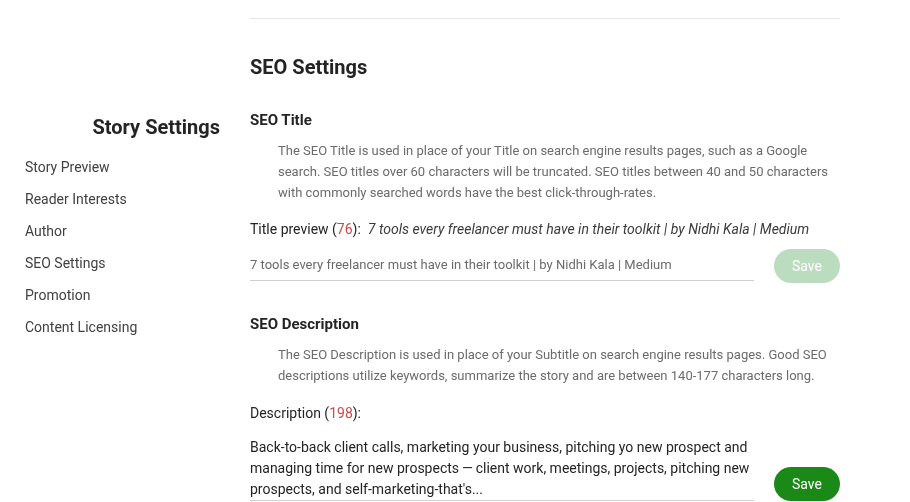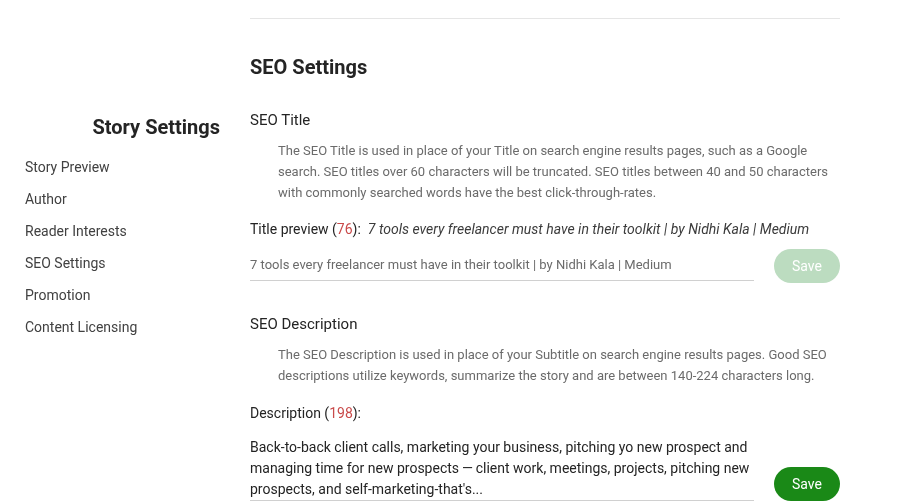--- a/index.html
+++ b/index.html
@@ -42,21 +42,21 @@
       margin: 18px 0 36px 0;
     }
     .section-title {
       font-size: 20px;
       font-weight: 700;
       color: #242424;
       margin-bottom: 32px;
     }
     .field-label {
       font-size: 15px;
-      font-weight: 400;
+      font-weight: 700;
       color: #242424;
       margin-bottom: 12px;
     }
     .help-text {
       font-size: 13px;
       color: #6b6b6b;
       line-height: 1.6;
       margin-bottom: 18px;
       margin-left: 28px;
     }
@@ -112,22 +112,22 @@
     .save-btn.active { background: #1a8917; }
     .desc-row { align-items: flex-end; }
   </style>
 </head>
 <body>
 
 <div class="container">
   <aside class="sidebar">
     <h2>Story Settings</h2>
     <div class="sidebar-item">Story Preview</div>
+    <div class="sidebar-item">Reader Interests</div>
     <div class="sidebar-item">Author</div>
-    <div class="sidebar-item">Reader Interests</div>
     <div class="sidebar-item">SEO Settings</div>
     <div class="sidebar-item">Promotion</div>
     <div class="sidebar-item">Content Licensing</div>
   </aside>
 
   <main class="main">
     <hr class="divider">
 
     <h1 class="section-title">SEO Settings</h1>
 
@@ -135,21 +135,21 @@
     <p class="help-text">The SEO Title is used in place of your Title on search engine results pages, such as a Google search. SEO titles over 60 characters will be truncated. SEO titles between 40 and 50 characters with commonly searched words have the best click-through-rates.</p>
     <div class="preview-line">
       <span>Title preview (</span><span class="char-count">76</span><span>):</span>&nbsp;&nbsp;<span class="preview-value">7 tools every freelancer must have in their toolkit | by Nidhi Kala | Medium</span>
     </div>
     <div class="input-row">
       <input type="text" class="text-input" value="7 tools every freelancer must have in their toolkit | by Nidhi Kala | Medium" style="">
       <button class="save-btn disabled">Save</button>
     </div>
 
     <div class="field-label">SEO Description</div>
-    <p class="help-text">The SEO Description is used in place of your Subtitle on search engine results pages. Good SEO descriptions utilize keywords, summarize the story and are between 140-224 characters long.</p>
+    <p class="help-text">The SEO Description is used in place of your Subtitle on search engine results pages. Good SEO descriptions utilize keywords, summarize the story and are between 140-177 characters long.</p>
     <div class="preview-line">
       <span>Description (</span><span class="char-count">198</span><span>):</span>
     </div>
     <div class="input-row desc-row">
       <textarea class="desc-textarea" style="">Back-to-back client calls, marketing your business, pitching yo new prospect and managing time for new prospects — client work, meetings, projects, pitching new prospects, and self-marketing-that's...</textarea>
       <button class="save-btn active">Save</button>
     </div>
   </main>
 </div>
 

